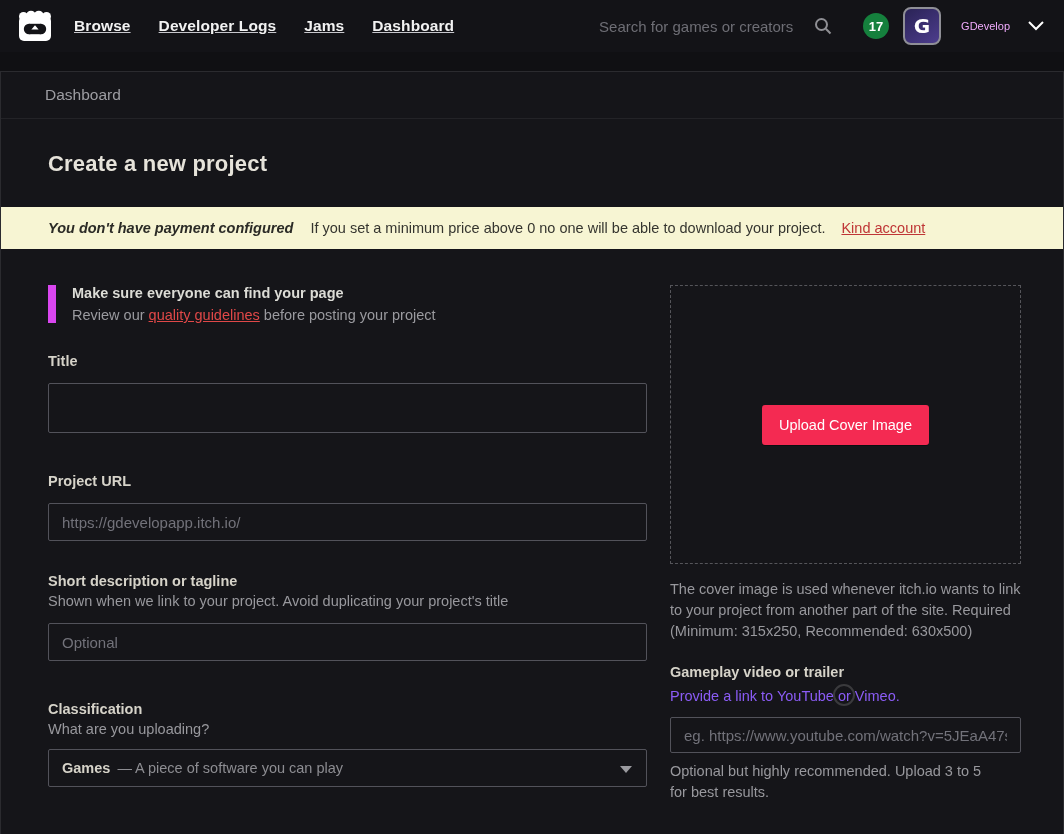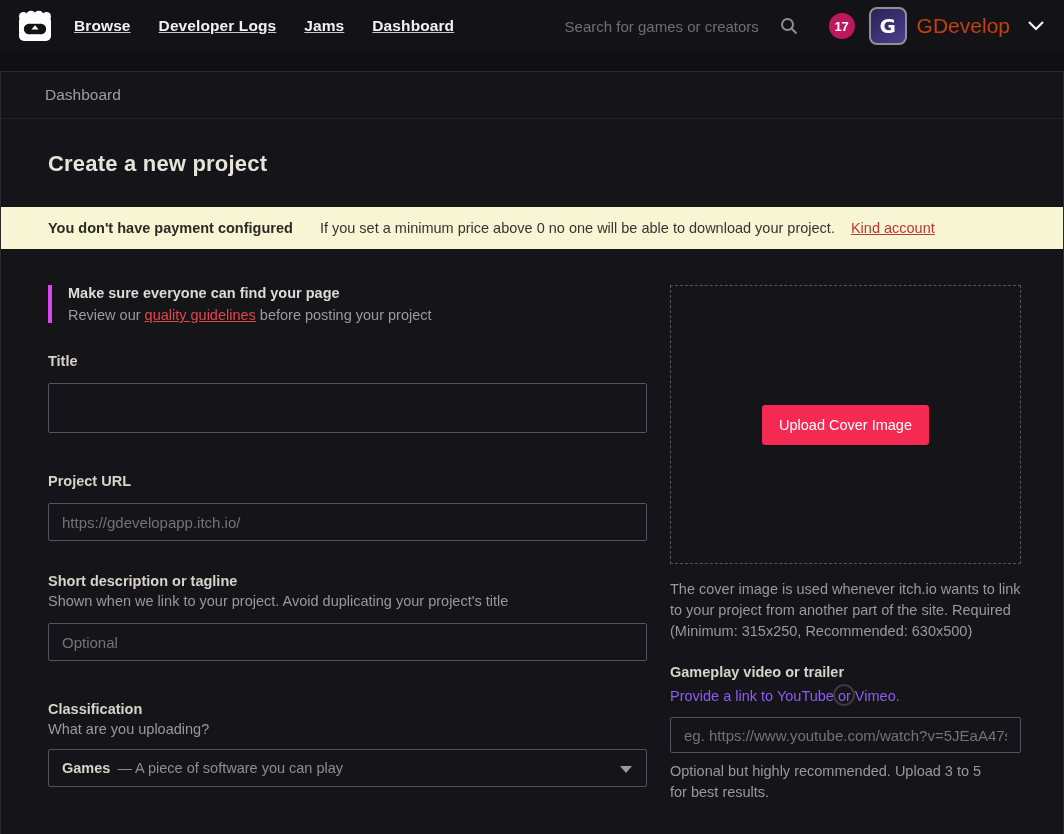--- a/index.html
+++ b/index.html
@@ -25,33 +25,33 @@
   .nav-right { margin-left:auto; display:flex; align-items:center; }
   .search-input {
     background:transparent; border:none; outline:none;
     color:#bbb; font-size:15px; width:212px;
     font-family:"Liberation Sans", sans-serif;
   }
   .search-input::placeholder { color:#6e6e75; }
   .search-icon { margin-left:2px; margin-right:30px; display:flex; cursor:pointer; }
   .notif-badge {
     min-width:26px; height:26px; border-radius:50%;
-    background:#be185d; color:#fff; font-weight:bold; font-size:13px;
+    background:#15803d; color:#fff; font-weight:bold; font-size:13px;
     display:flex; align-items:center; justify-content:center;
     margin-right:14px; cursor:pointer;
   }
   .avatar {
     width:38px; height:38px; border-radius:8px;
     background:linear-gradient(145deg,#2a2356 0%,#4d3d8d 100%);
     border:2px solid #8f8f96;
     display:flex; align-items:center; justify-content:center;
     color:#fff; font-weight:bold; font-size:20px; cursor:pointer;
     font-family:"DejaVu Sans", sans-serif;
   }
-  .username { color:#c2410c; font-size:21px; margin-left:10px; cursor:pointer; }
+  .username { color:#f0abfc; font-size:11px; margin-left:20px; cursor:pointer; }
   .chevron { margin-left:18px; display:flex; cursor:pointer; }
 
   
   .page {
     margin:19px 0 0 0;
     background:#151519;
     border-top:1px solid #2b2b2f;
     border-left:1px solid #2b2b2f;
     border-right:1px solid #2b2b2f;
     min-height:800px;
@@ -63,29 +63,29 @@
   .breadcrumb { color:#9d9da2; font-size:15.5px; cursor:pointer; }
   .heading-block { padding:32px 44px 30px 47px; }
   .page-title { color:#e6e3da; font-size:22px; font-weight:bold; letter-spacing:.2px; }
 
   
   .banner {
     background:#f7f5d3; height:42px;
     display:flex; align-items:center; padding-left:47px;
     font-size:14.5px; color:#35352f;
   }
-  .banner-bold { font-weight:bold; color:#2b2b26; margin-right:27px; }
+  .banner-bold { font-weight:bold; color:#2b2b26; margin-right:17px;font-style:italic; }
   .banner-link { color:#bf3636; text-decoration:underline; margin-left:16px; cursor:pointer; }
 
   
   .main { display:flex; padding:36px 44px 0 47px; gap:23px; }
   .col-left { flex:0 0 599px; }
   .col-right { flex:0 0 351px; position:relative; }
 
-  .quote-block { border-left:4px solid #d946ef; padding-left:16px; margin-bottom:30px; }
+  .quote-block { border-left:8px solid #d946ef; padding-left:16px; margin-bottom:30px; }
   .quote-title { color:#dcdcd6; font-weight:bold; font-size:14.5px; margin-bottom:6px; }
   .quote-body { color:#9a9a9f; font-size:14.5px; }
   .red-link { color:#e04848; text-decoration:underline; cursor:pointer; }
 
   .field-label { color:#d6d3c9; font-weight:bold; font-size:14.5px; margin-bottom:4px; }
   .field-help { color:#98989d; font-size:14.5px; margin-bottom:4px; }
   .text-input {
     width:100%; background:transparent; border:1px solid #52525a; border-radius:2px;
     color:#737373; font-size:15px; padding:0 13px; outline:none;
     font-family:"Liberation Sans", sans-serif;

